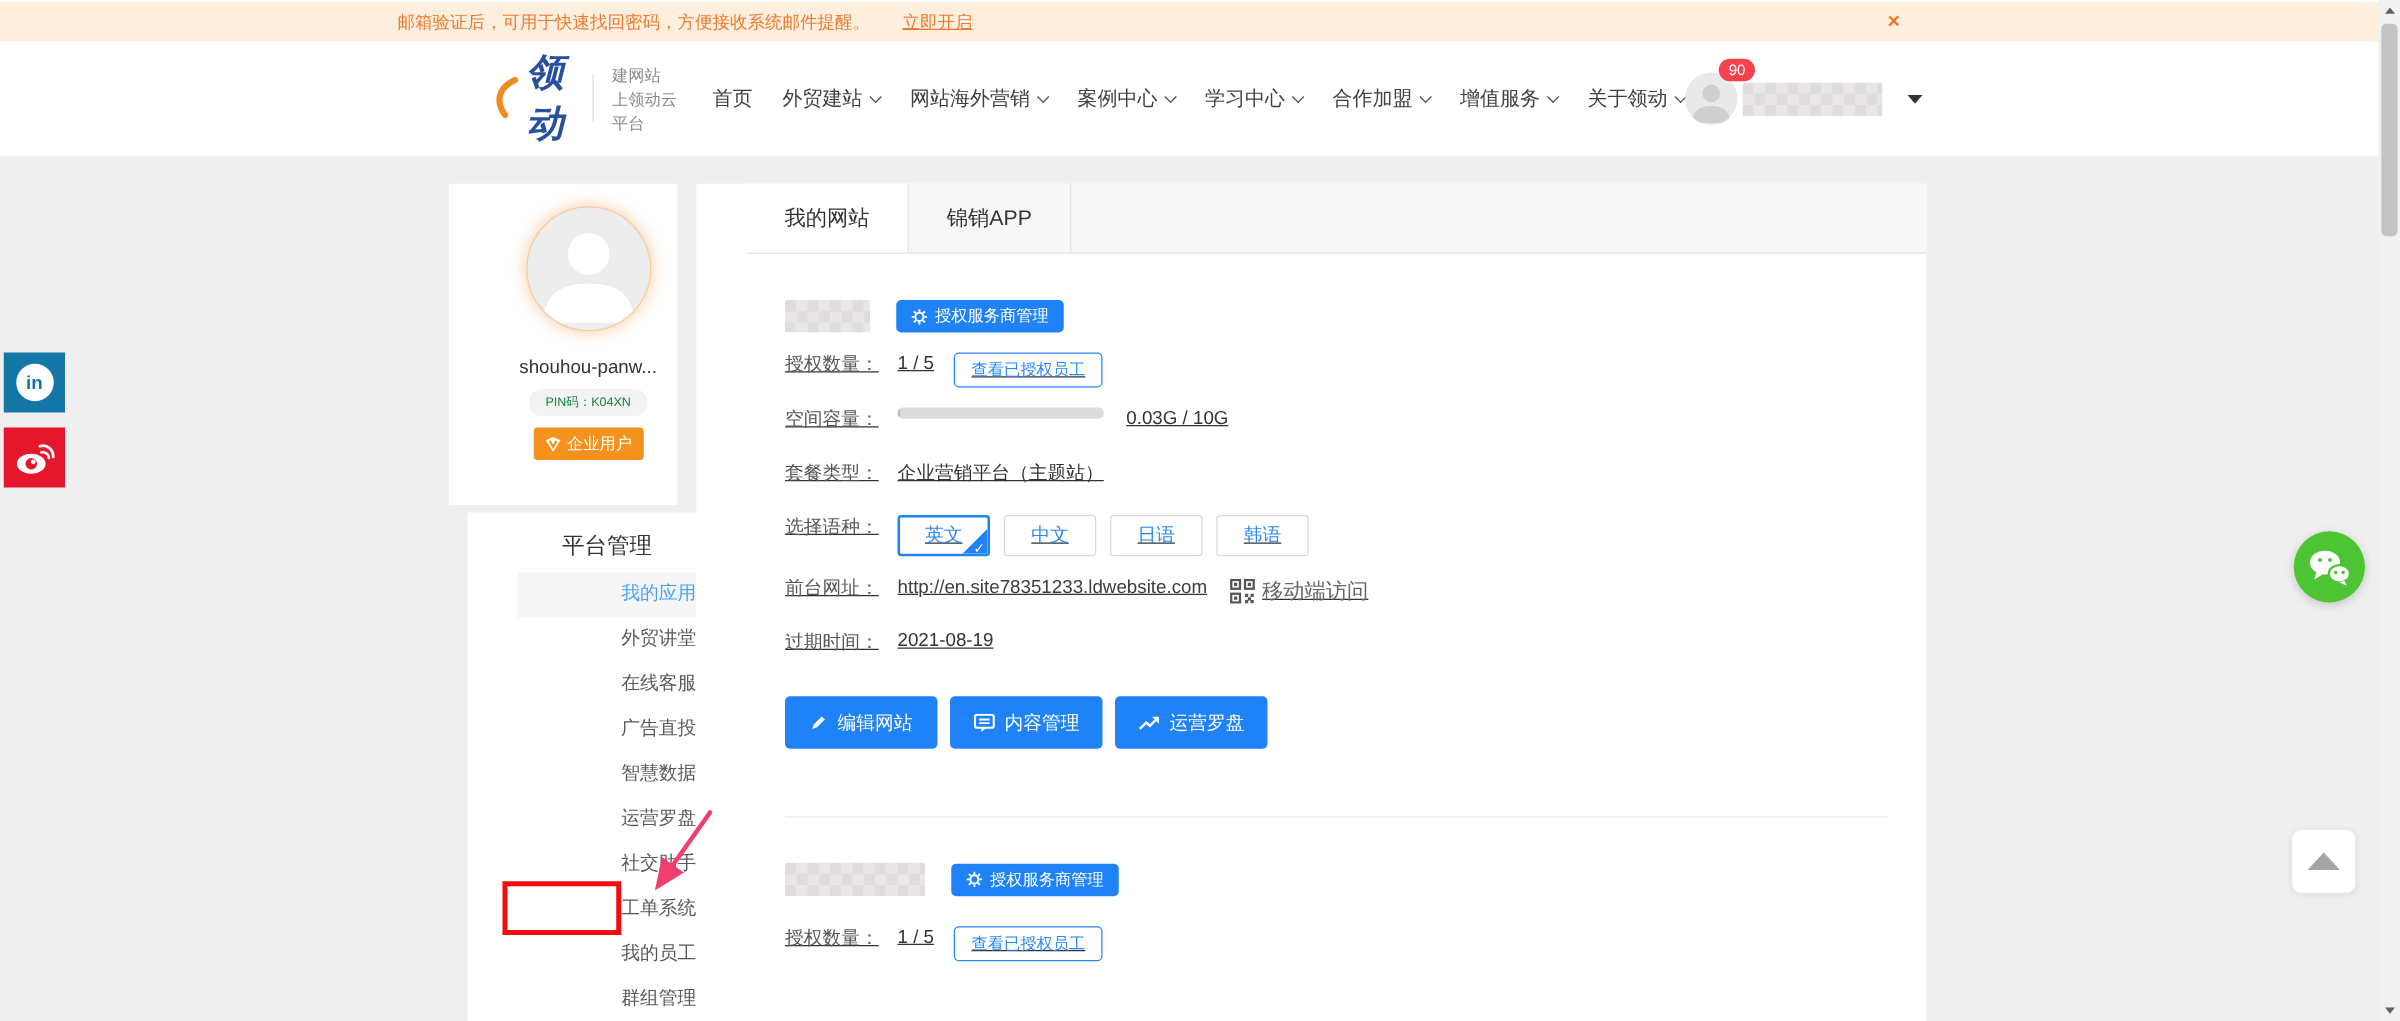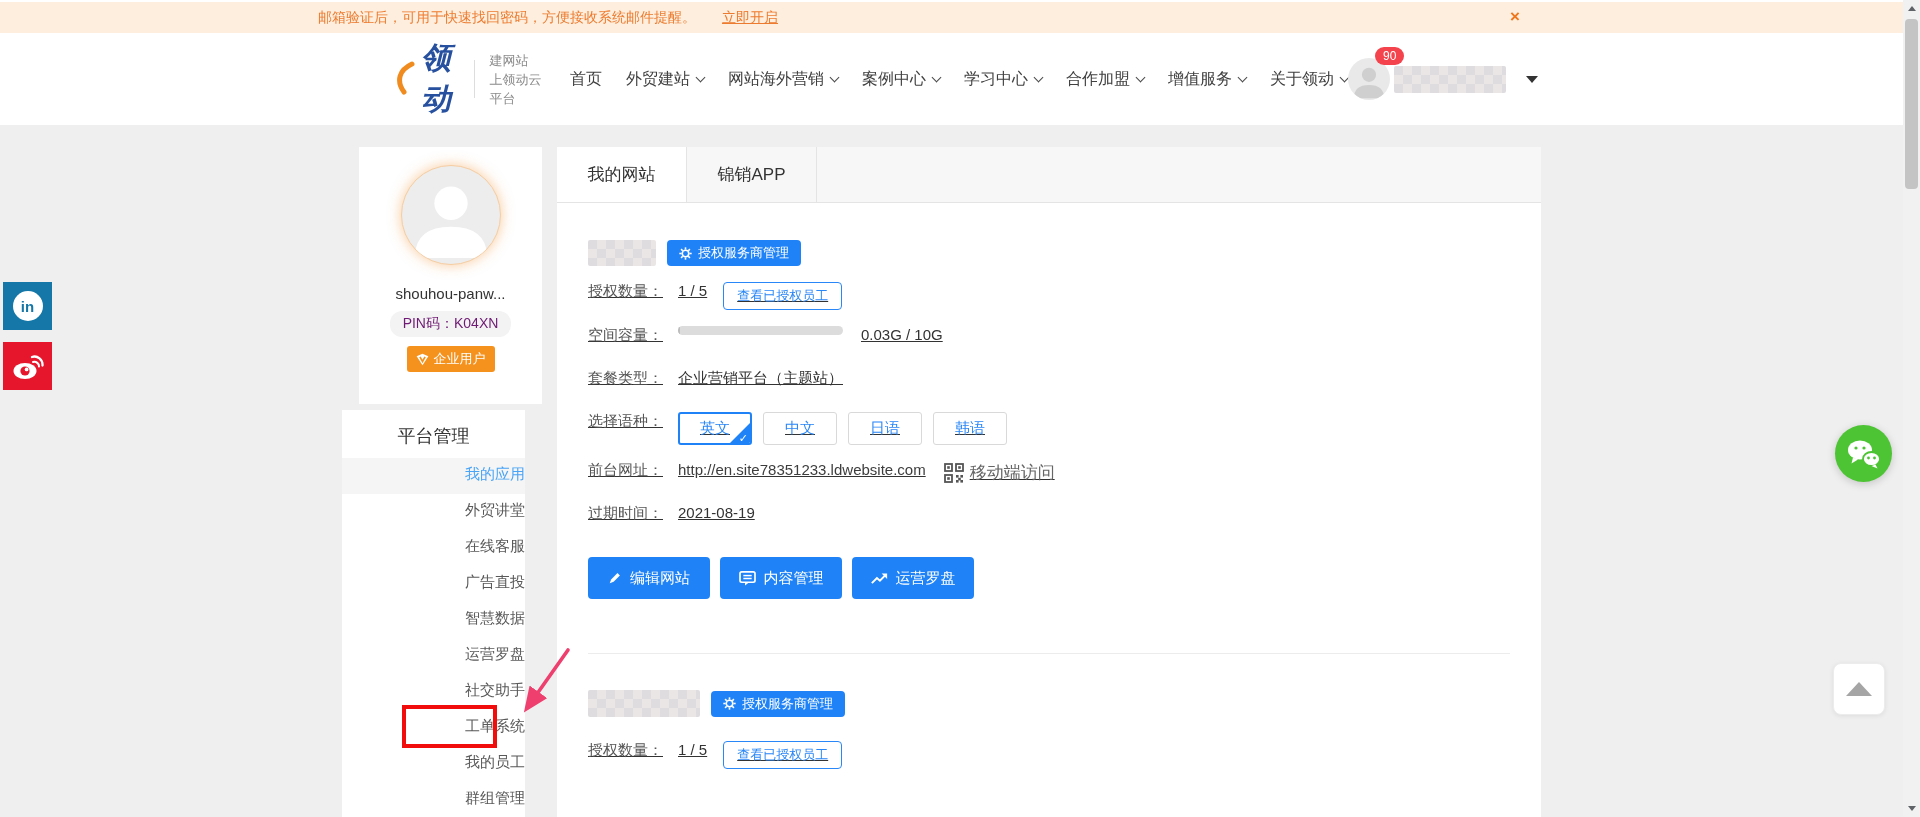--- a/index.html
+++ b/index.html
@@ -27,41 +27,41 @@
   .chev { width:7px; height:7px; border-right:1.7px solid #4a4a4a; border-bottom:1.7px solid #4a4a4a;
     transform:rotate(45deg); margin-top:-4px; }
   .user { margin-left:auto; margin-right:365px; display:flex; align-items:center; position:relative; cursor:pointer; }
   .user-avatar { width:42px; height:42px; border-radius:50%; background:#e9e9e9; overflow:hidden; flex:none; }
   .user-badge { position:absolute; left:27px; top:-11px; background:#f4434c; color:#fff;
     font-size:12px; padding:2px 8px; border-radius:10px; z-index:2; }
   .pixelated { background-image:repeating-conic-gradient(#eae6e6 0% 25%, #dedcdf 0% 50%); background-size:18px 18px; border-radius:2px; }
   .user-name-blur { width:112px; height:27px; margin-left:4px; }
   .user-caret { margin-left:20px; width:0; height:0; border-left:6px solid transparent; border-right:6px solid transparent; border-top:7px solid #333; }
   
-  .card { background:#fff; position:absolute; }
+  .card { background:#fff; position:absolute;padding-left:40px; }
   .profile-card { left:359px; top:147px; width:183px; height:257px; text-align:center; }
   .avatar-big { width:100px; height:100px; margin:18px auto 0; border-radius:50%; background:#ededed;
     border:1px solid #f6cda1; box-shadow:0 0 13px rgba(243,152,61,.5); overflow:hidden; }
   .profile-name { margin-top:20px; font-size:15px; color:#333; }
   .pin-pill { display:inline-block; margin-top:9px; background:#f3f3f3; border-radius:12px;
-    font-size:14px; color:#701a75; padding:4px 13px; }
+    font-size:10px; color:#15803d; padding:4px 13px; }
   .user-type-badge { display:inline-flex; align-items:center; gap:5px; margin-top:9px;
     background:#f5921e; color:#fff; font-size:13px; padding:4px 9px; border-radius:3px; cursor:pointer; }
-  .menu-card { left:342px; top:410px; width:183px; height:407px; overflow:hidden; }
+  .menu-card { left:374px; top:410px; width:183px; height:407px; overflow:hidden; }
   .menu-title { text-align:center; font-size:18px; color:#333; padding:14px 0 10px; }
   .menu-item { height:36px; line-height:36px; text-align:right; font-size:15px; color:#595959; cursor:pointer;font-family:Liberation Mono, monospace; }
   .menu-item.active { background:#f5f5f5; color:#4aa4f6; }
   
   .main-card { left:557px; top:147px; width:984px; height:670px; }
   .tabbar { height:56px; background:#f7f7f7; border-bottom:1px solid #e4e4e4; display:flex; }
   .tab { width:130px; display:flex; align-items:center; justify-content:center;
     font-size:17px; color:#333; border-right:1px solid #e4e4e4; cursor:pointer; }
   .tab.active { background:#fff; }
   .main-body { padding:37px 31px 0; }
-  .site-head { display:flex; align-items:center; gap:11px; }
+  .site-head { display:flex; align-items:center; gap:21px; }
   .blur-1 { width:68px; height:26px; }
   .blur-2 { width:112px; height:27px; }
   .btn-auth { display:inline-flex; align-items:center; gap:6px; background:#1f83f7; color:#fff;
     font-size:13px; height:26px; padding:0 12px; border-radius:4px; cursor:pointer; border:none; }
   .info-row { display:flex; align-items:flex-start; margin-top:16px; min-height:27px; font-size:15px; color:#333;text-decoration:underline; }
   .info-label { width:90px; color:#555; flex:none; }
   .btn-outline { border:1px solid #2a87f7; color:#2a87f7; font-size:13px; padding:4px 13px;
     border-radius:4px; margin-left:16px; cursor:pointer; background:#fff; }
   .progress-track { width:165px; height:9px; border-radius:5px; background:#dcdcdc; margin-right:18px; position:relative; overflow:hidden; }
   .progress-fill { position:absolute; left:0; top:0; bottom:0; background:#bdbdbd; border-radius:5px; }

